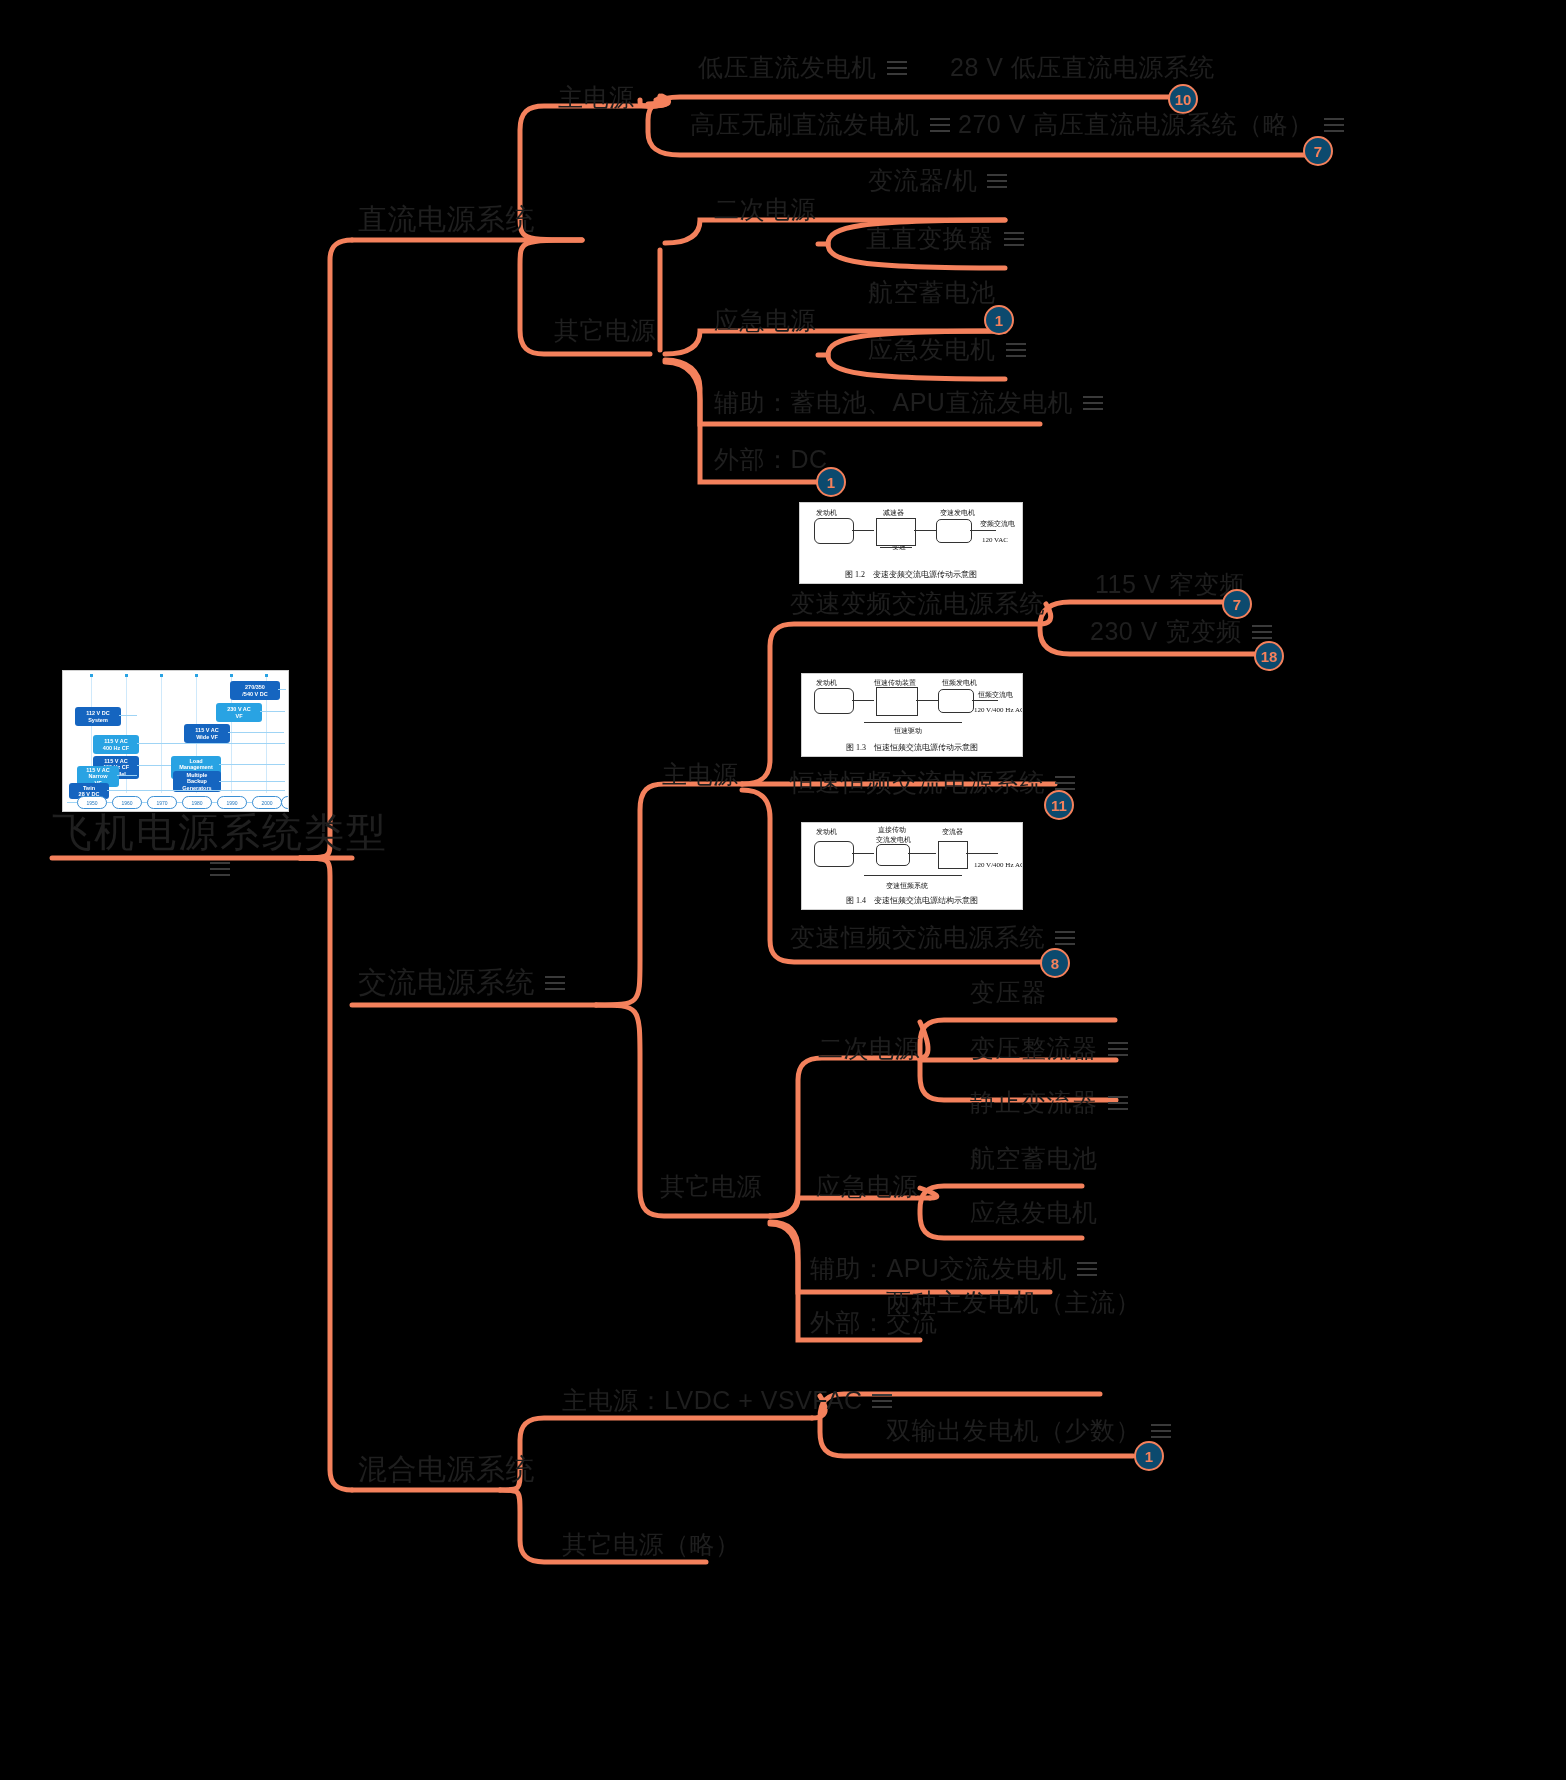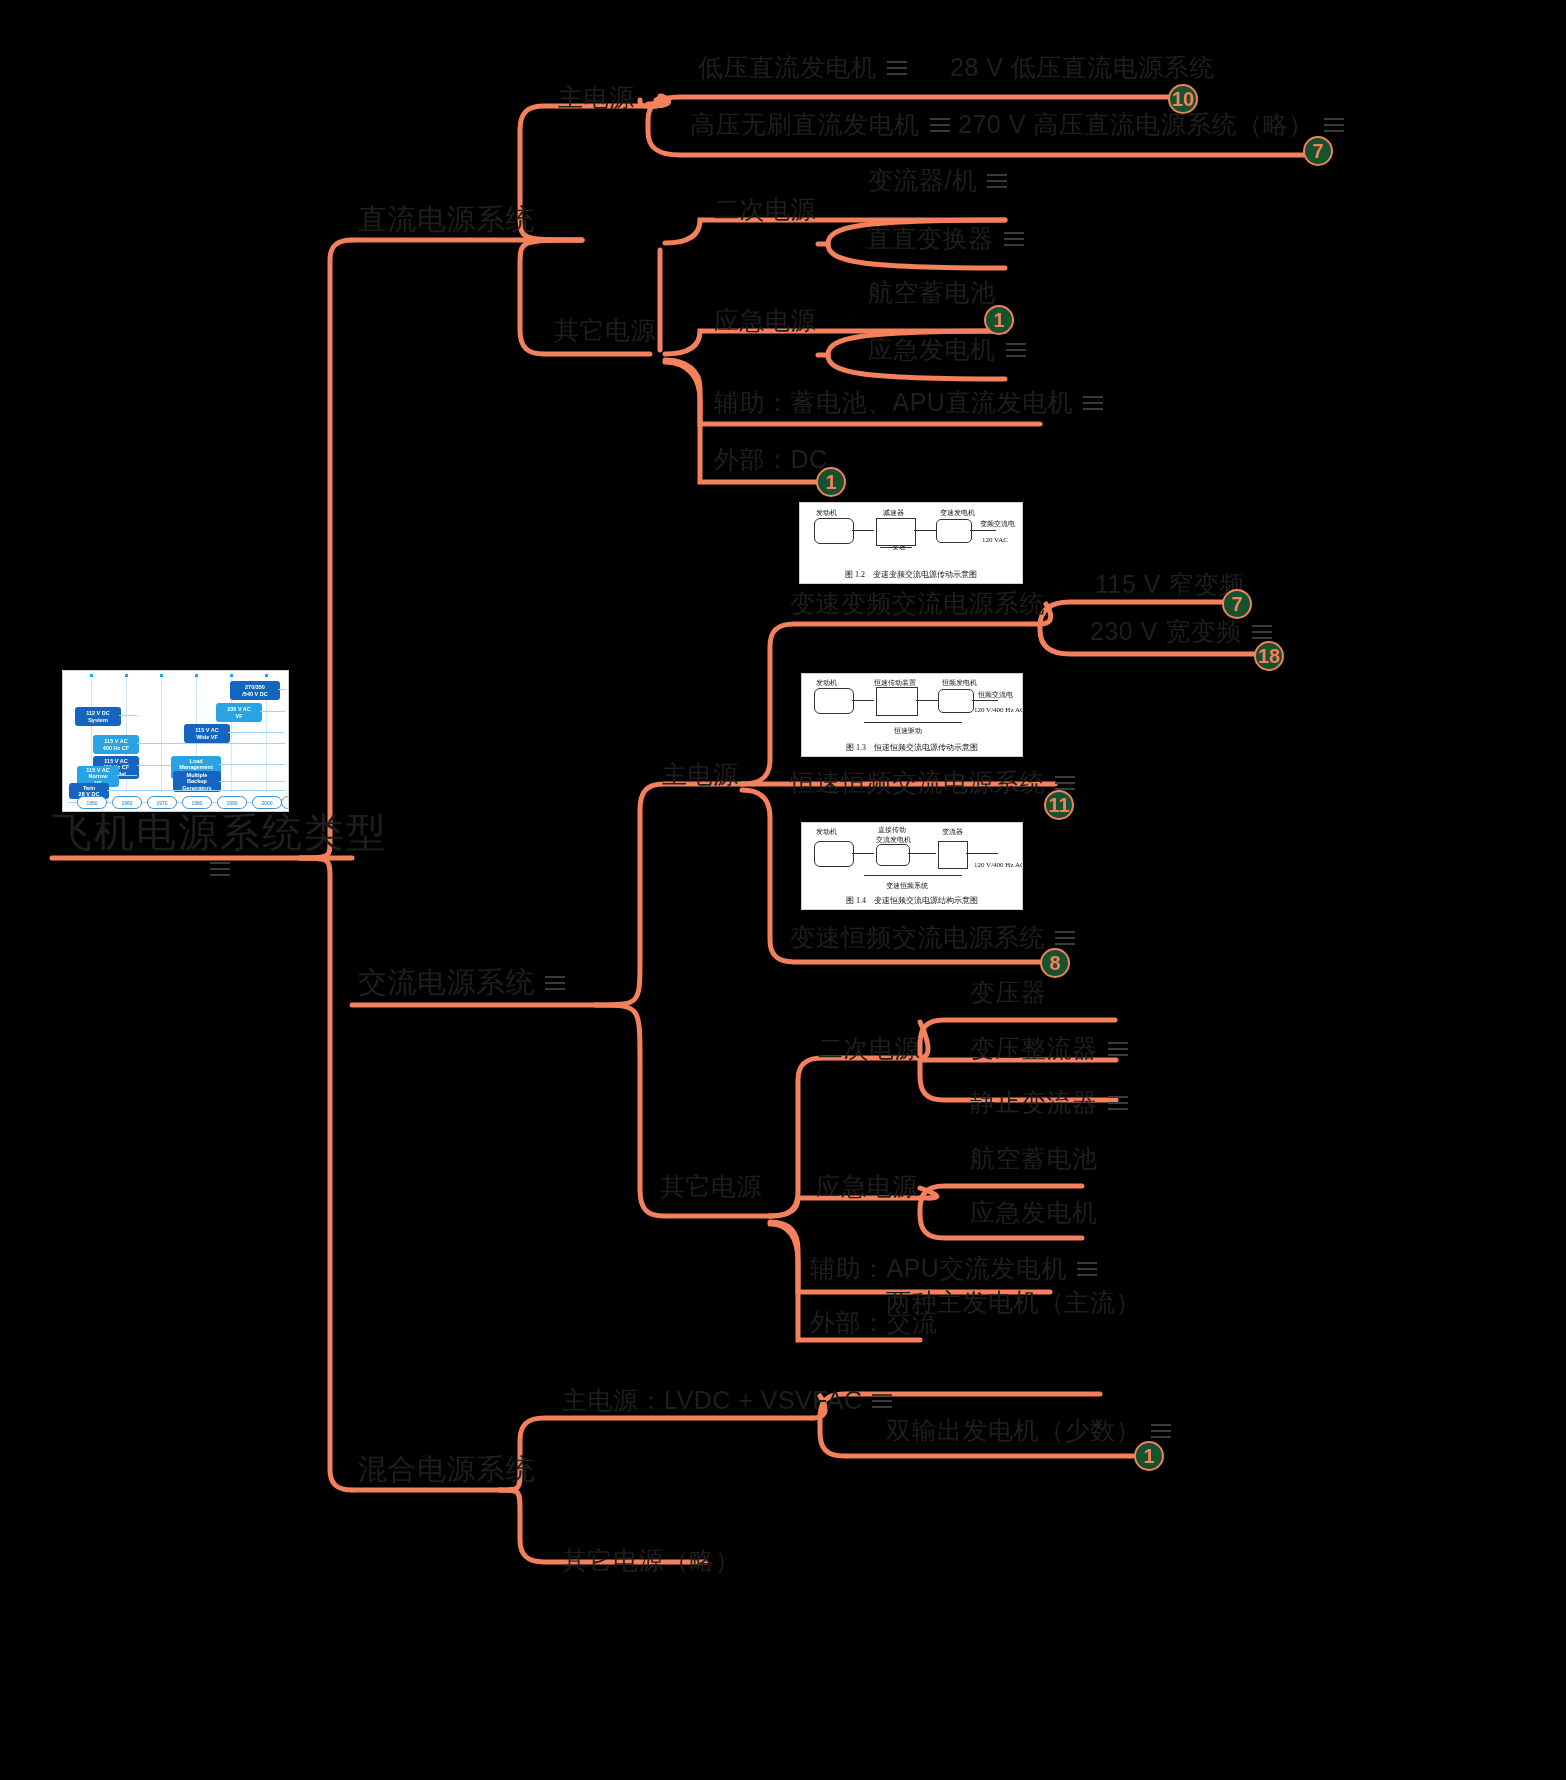--- a/index.html
+++ b/index.html
@@ -15,22 +15,22 @@
 
   
   .note-icon{display:inline-block;width:20px;height:14px;position:relative;flex:0 0 auto;}
   .note-icon i{position:absolute;left:0;right:0;height:2px;background:#3a3a3a;display:block;}
   .note-icon i:nth-child(1){top:0;}
   .note-icon i:nth-child(2){top:6px;}
   .note-icon i:nth-child(3){top:12px;}
 
   
   .badge{position:absolute;width:26px;height:26px;border-radius:50%;
-         background:#14532d;border:2.5px solid #F4815C;color:#F4815C;
-         font-size:20px;font-weight:bold;display:flex;align-items:center;
+         background:#0c4a6e;border:2.5px solid #F4815C;color:#F4815C;
+         font-size:15px;font-weight:bold;display:flex;align-items:center;
          justify-content:center;line-height:1;}
 
   
   .figure{position:absolute;background:#fff;border:1px solid #cfcfcf;
           display:flex;flex-direction:column;align-items:center;
           justify-content:flex-start;overflow:hidden;}
   .figure .fig-canvas{width:100%;flex:1 1 auto;position:relative;}
   .figure .fig-cap{font-size:8px;color:#111;padding:2px 0 3px;
                    font-family:"Liberation Serif",serif;white-space:nowrap;}
   .fig-lbl{position:absolute;font-size:7px;color:#111;white-space:nowrap;
@@ -450,17 +450,17 @@
   <div class="node" style="left:886px;top:1418px;">
     <span class="label">双输出发电机（少数）</span>
     <span class="note-icon">
         <i></i>
         <i></i>
         <i></i>
       </span>
   </div>
   <div class="badge" style="left:1134px;top:1441px;">1</div>
 
-  <div class="node" style="left:562px;top:1532px;margin-top:16px;">
+  <div class="node" style="left:562px;top:1532px;">
     <span class="label">其它电源（略）</span>
   </div>
 
 </div>
 
 </body></html>

